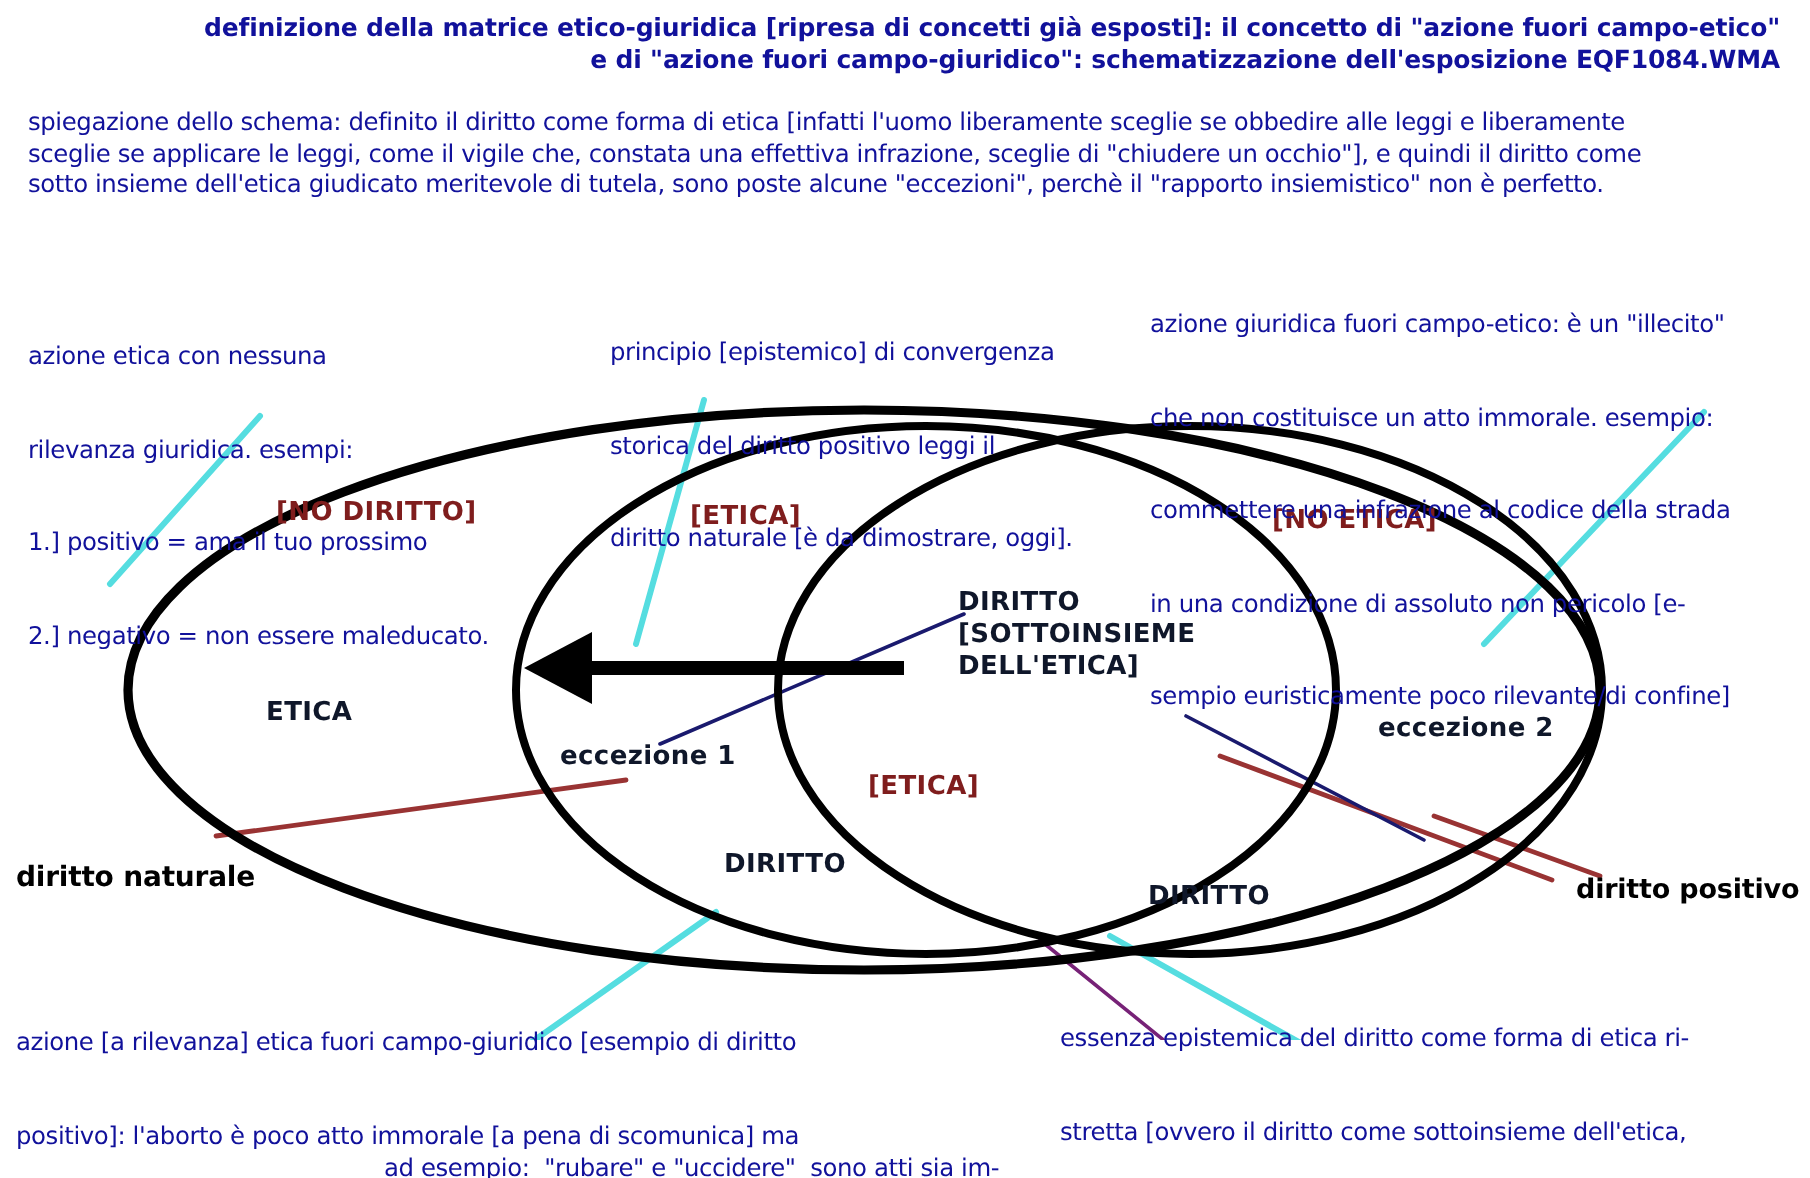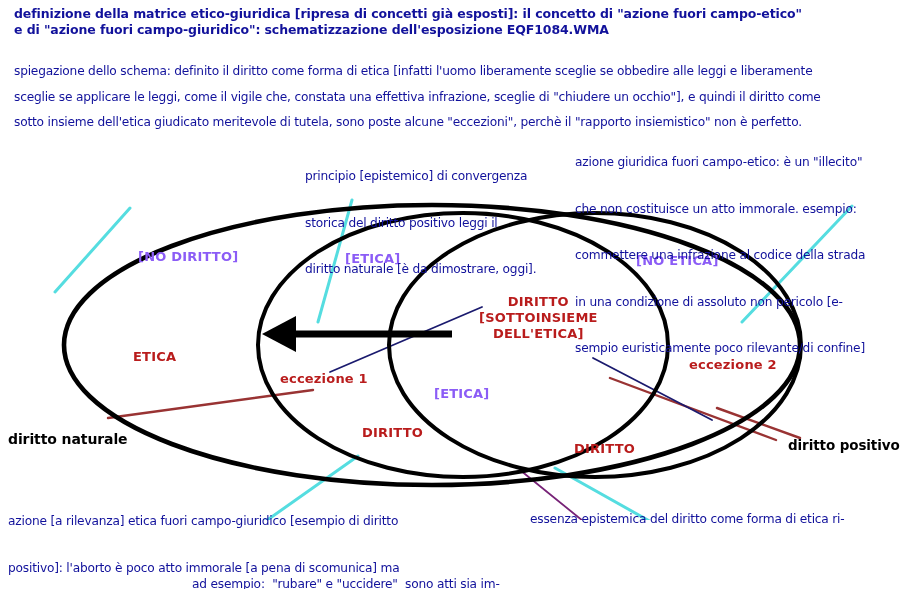--- a/index.html
+++ b/index.html
@@ -27,34 +27,34 @@
     top: 6px;
     width: 876px;
   }
   #title-block .tline {
     font-size: 12.5px;
     font-weight: bold;
     color: #11119b;
     line-height: 16px;
     letter-spacing: -0.1px;
     white-space: pre;
+    text-align: right;
   }
   #intro-block {
     position: absolute;
     left: 14px;
     top: 54px;
     width: 880px;
   }
   #intro-block .iline {
     font-size: 12.2px;
     color: #11119b;
     line-height: 15.5px;
     letter-spacing: -0.2px;
     white-space: pre;
-    margin-top: 10px;
   }
   
   .note {
     position: absolute;
     color: #11119b;
     font-size: 12.2px;
     line-height: 15.5px;
     letter-spacing: -0.2px;
     white-space: pre;
     z-index: 6;
@@ -77,29 +77,28 @@
     z-index: 2;
   }
   
   .dlabel {
     position: absolute;
     z-index: 5;
     white-space: pre;
     font-weight: bold;
   }
   .lab-bright {
-    color: #8b5cf6;
+    color: #7f1d1d;
     font-size: 13px;
     letter-spacing: 0.2px;
   }
   .lab-purple {
-    color: #b91c1c;
+    color: #0f172a;
     font-size: 13px;
     letter-spacing: 0.2px;
-    text-align: center;
   }
   .lab-black {
     color: #000000;
     font-size: 13px;
     letter-spacing: -0.1px;
   }
   #lab-no-diritto   { left: 138px; top: 249px; }
   #lab-etica-top    { left: 345px; top: 251px; }
   #lab-no-etica     { left: 636px; top: 253px; }
   #lab-etica-left   { left: 133px; top: 349px; }
@@ -121,20 +120,26 @@
     <div class="tline">definizione della matrice etico-giuridica [ripresa di concetti già esposti]: il concetto di "azione fuori campo-etico"</div>
     <div class="tline">e di "azione fuori campo-giuridico": schematizzazione dell'esposizione EQF1084.WMA</div>
   </div>
 
   <div id="intro-block">
     <div class="iline">spiegazione dello schema: definito il diritto come forma di etica [infatti l'uomo liberamente sceglie se obbedire alle leggi e liberamente</div>
     <div class="iline">sceglie se applicare le leggi, come il vigile che, constata una effettiva infrazione, sceglie di "chiudere un occhio"], e quindi il diritto come</div>
     <div class="iline">sotto insieme dell'etica giudicato meritevole di tutela, sono poste alcune "eccezioni", perchè il "rapporto insiemistico" non è perfetto.</div>
   </div>
 
+  <div class="note" id="note-eticanessuna">
+    <div>azione etica con nessuna</div>
+    <div>rilevanza giuridica. esempi:</div>
+    <div>1.] positivo = ama il tuo prossimo</div>
+    <div>2.] negativo = non essere maleducato.</div>
+  </div>
 
   <div class="note" id="note-principio">
     <div>principio [epistemico] di convergenza</div>
     <div>storica del diritto positivo leggi il</div>
     <div>diritto naturale [è da dimostrare, oggi].</div>
   </div>
 
   <div class="note" id="note-giuridica">
     <div>azione giuridica fuori campo-etico: è un "illecito"</div>
     <div>che non costituisce un atto immorale. esempio:</div>
@@ -144,20 +149,21 @@
   </div>
 
   <div class="note" id="note-aborto">
     <div>azione [a rilevanza] etica fuori campo-giuridico [esempio di diritto</div>
     <div>positivo]: l'aborto è poco atto immorale [a pena di scomunica] ma</div>
     
   </div>
 
   <div class="note" id="note-essenza">
     <div>essenza epistemica del diritto come forma di etica ri-</div>
+    <div>stretta [ovvero il diritto come sottoinsieme dell'etica,</div>
     
     
     
   </div>
 
   <div class="note" id="note-adesempio">
     <div>ad esempio:  "rubare" e "uccidere"  sono atti sia im-</div>
     
   </div>
 

